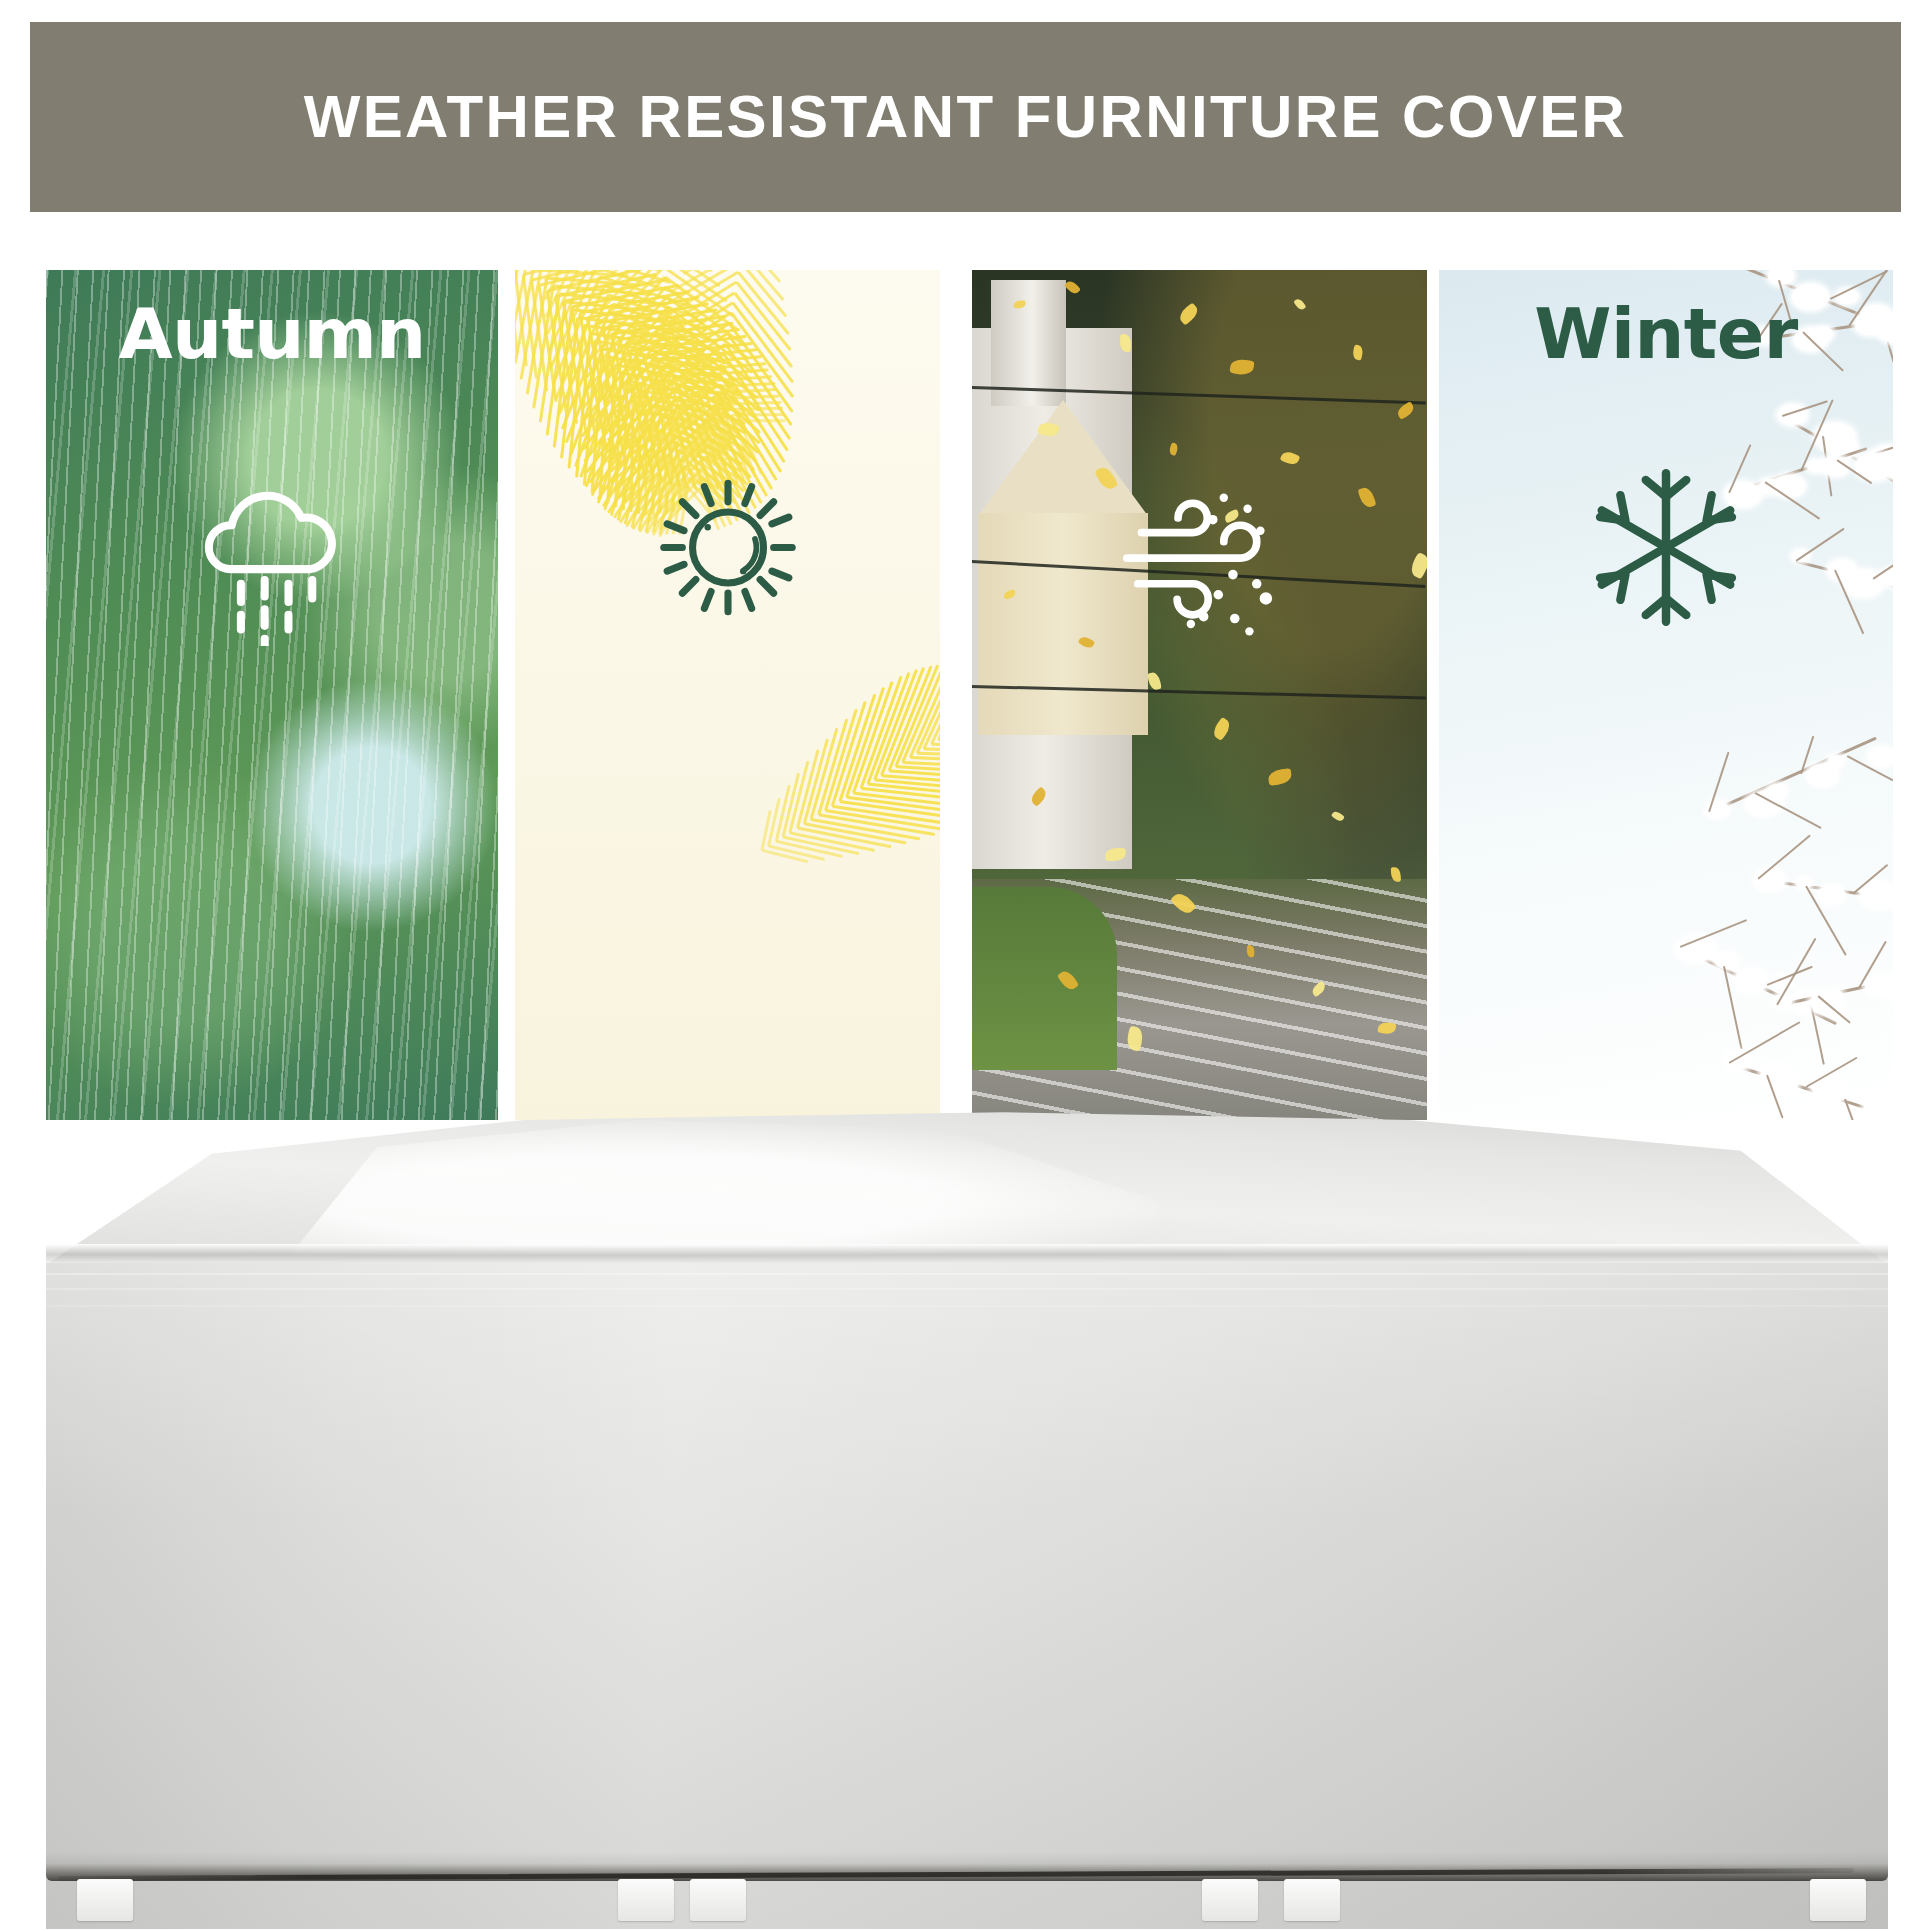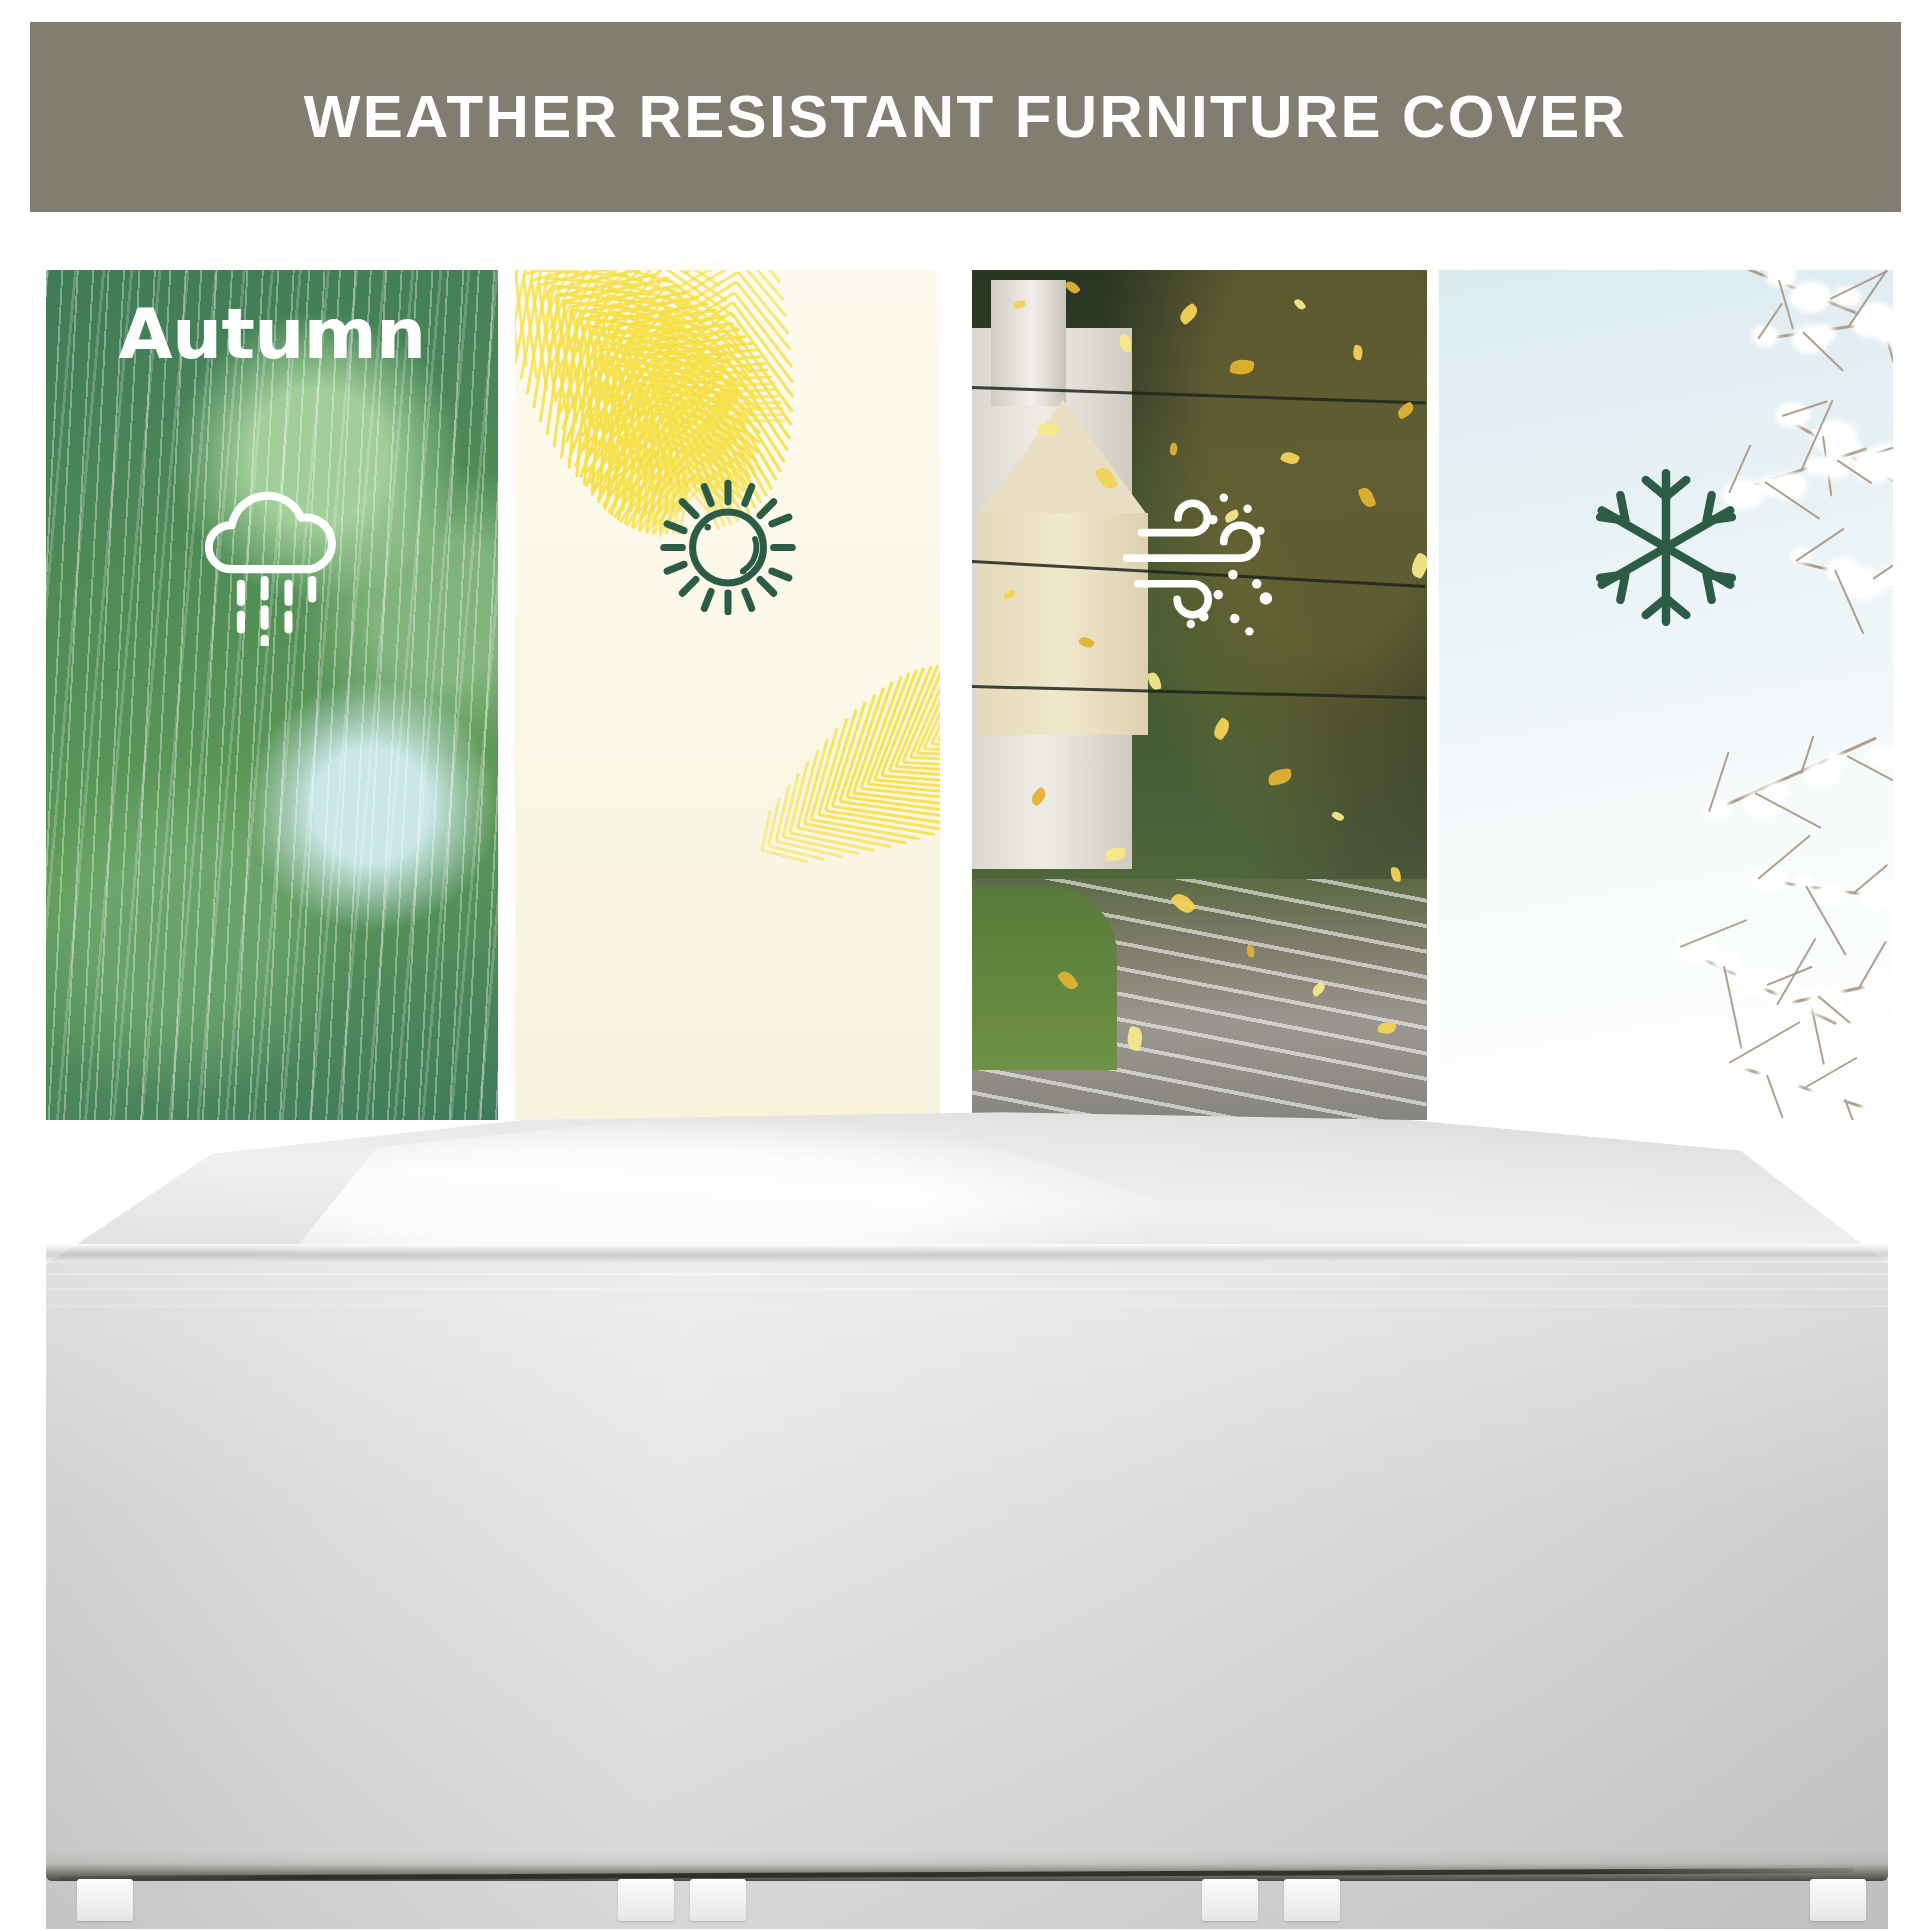--- a/index.html
+++ b/index.html
@@ -657,20 +657,21 @@
         <div class="snowclump" style="width: 37px; height: 26px; left: 321px; top: 794px;"></div>
         <div class="snowclump" style="width: 22px; height: 15.5px; left: 337px; top: 806px;"></div>
         <div class="snowclump" style="width: 33px; height: 23px; left: 373px; top: 806px;"></div>
         <div class="snowclump" style="width: 18.3px; height: 13px; left: 389px; top: 818px;"></div>
         <div class="snowclump" style="width: 29px; height: 20px; left: 424px; top: 830px;"></div>
         <div class="twig" style="left: 290px; top: 792px; width: 82px; transform: rotate(-30deg); height: 1.9px;"></div>
         <div class="twig" style="left: 328px; top: 804px; width: 46px; transform: rotate(70deg); height: 1.9px;"></div>
         <div class="twig" style="left: 367px; top: 816px; width: 59px; transform: rotate(-30deg); height: 1.9px;"></div>
         <div class="twig" style="left: 406px; top: 828px; width: 71px; transform: rotate(70deg); height: 1.9px;"></div>
       </div>
+    <div class="season-label">Winter</div>
     <div class="season-icon">
       <svg width="169" height="169" viewBox="0 0 100 100" fill="none" stroke="#2c5c45" stroke-width="5" stroke-linecap="round" stroke-linejoin="round">
         <g>
           <path d="M50 6 v88"></path>
           <path d="M12 28 L88 72"></path>
           <path d="M88 28 L12 72"></path>
         </g>
         <g>
           <path d="M50 20 l-12 -10 M50 20 l12 -10"></path>
           <path d="M50 80 l-12 10 M50 80 l12 10"></path>

